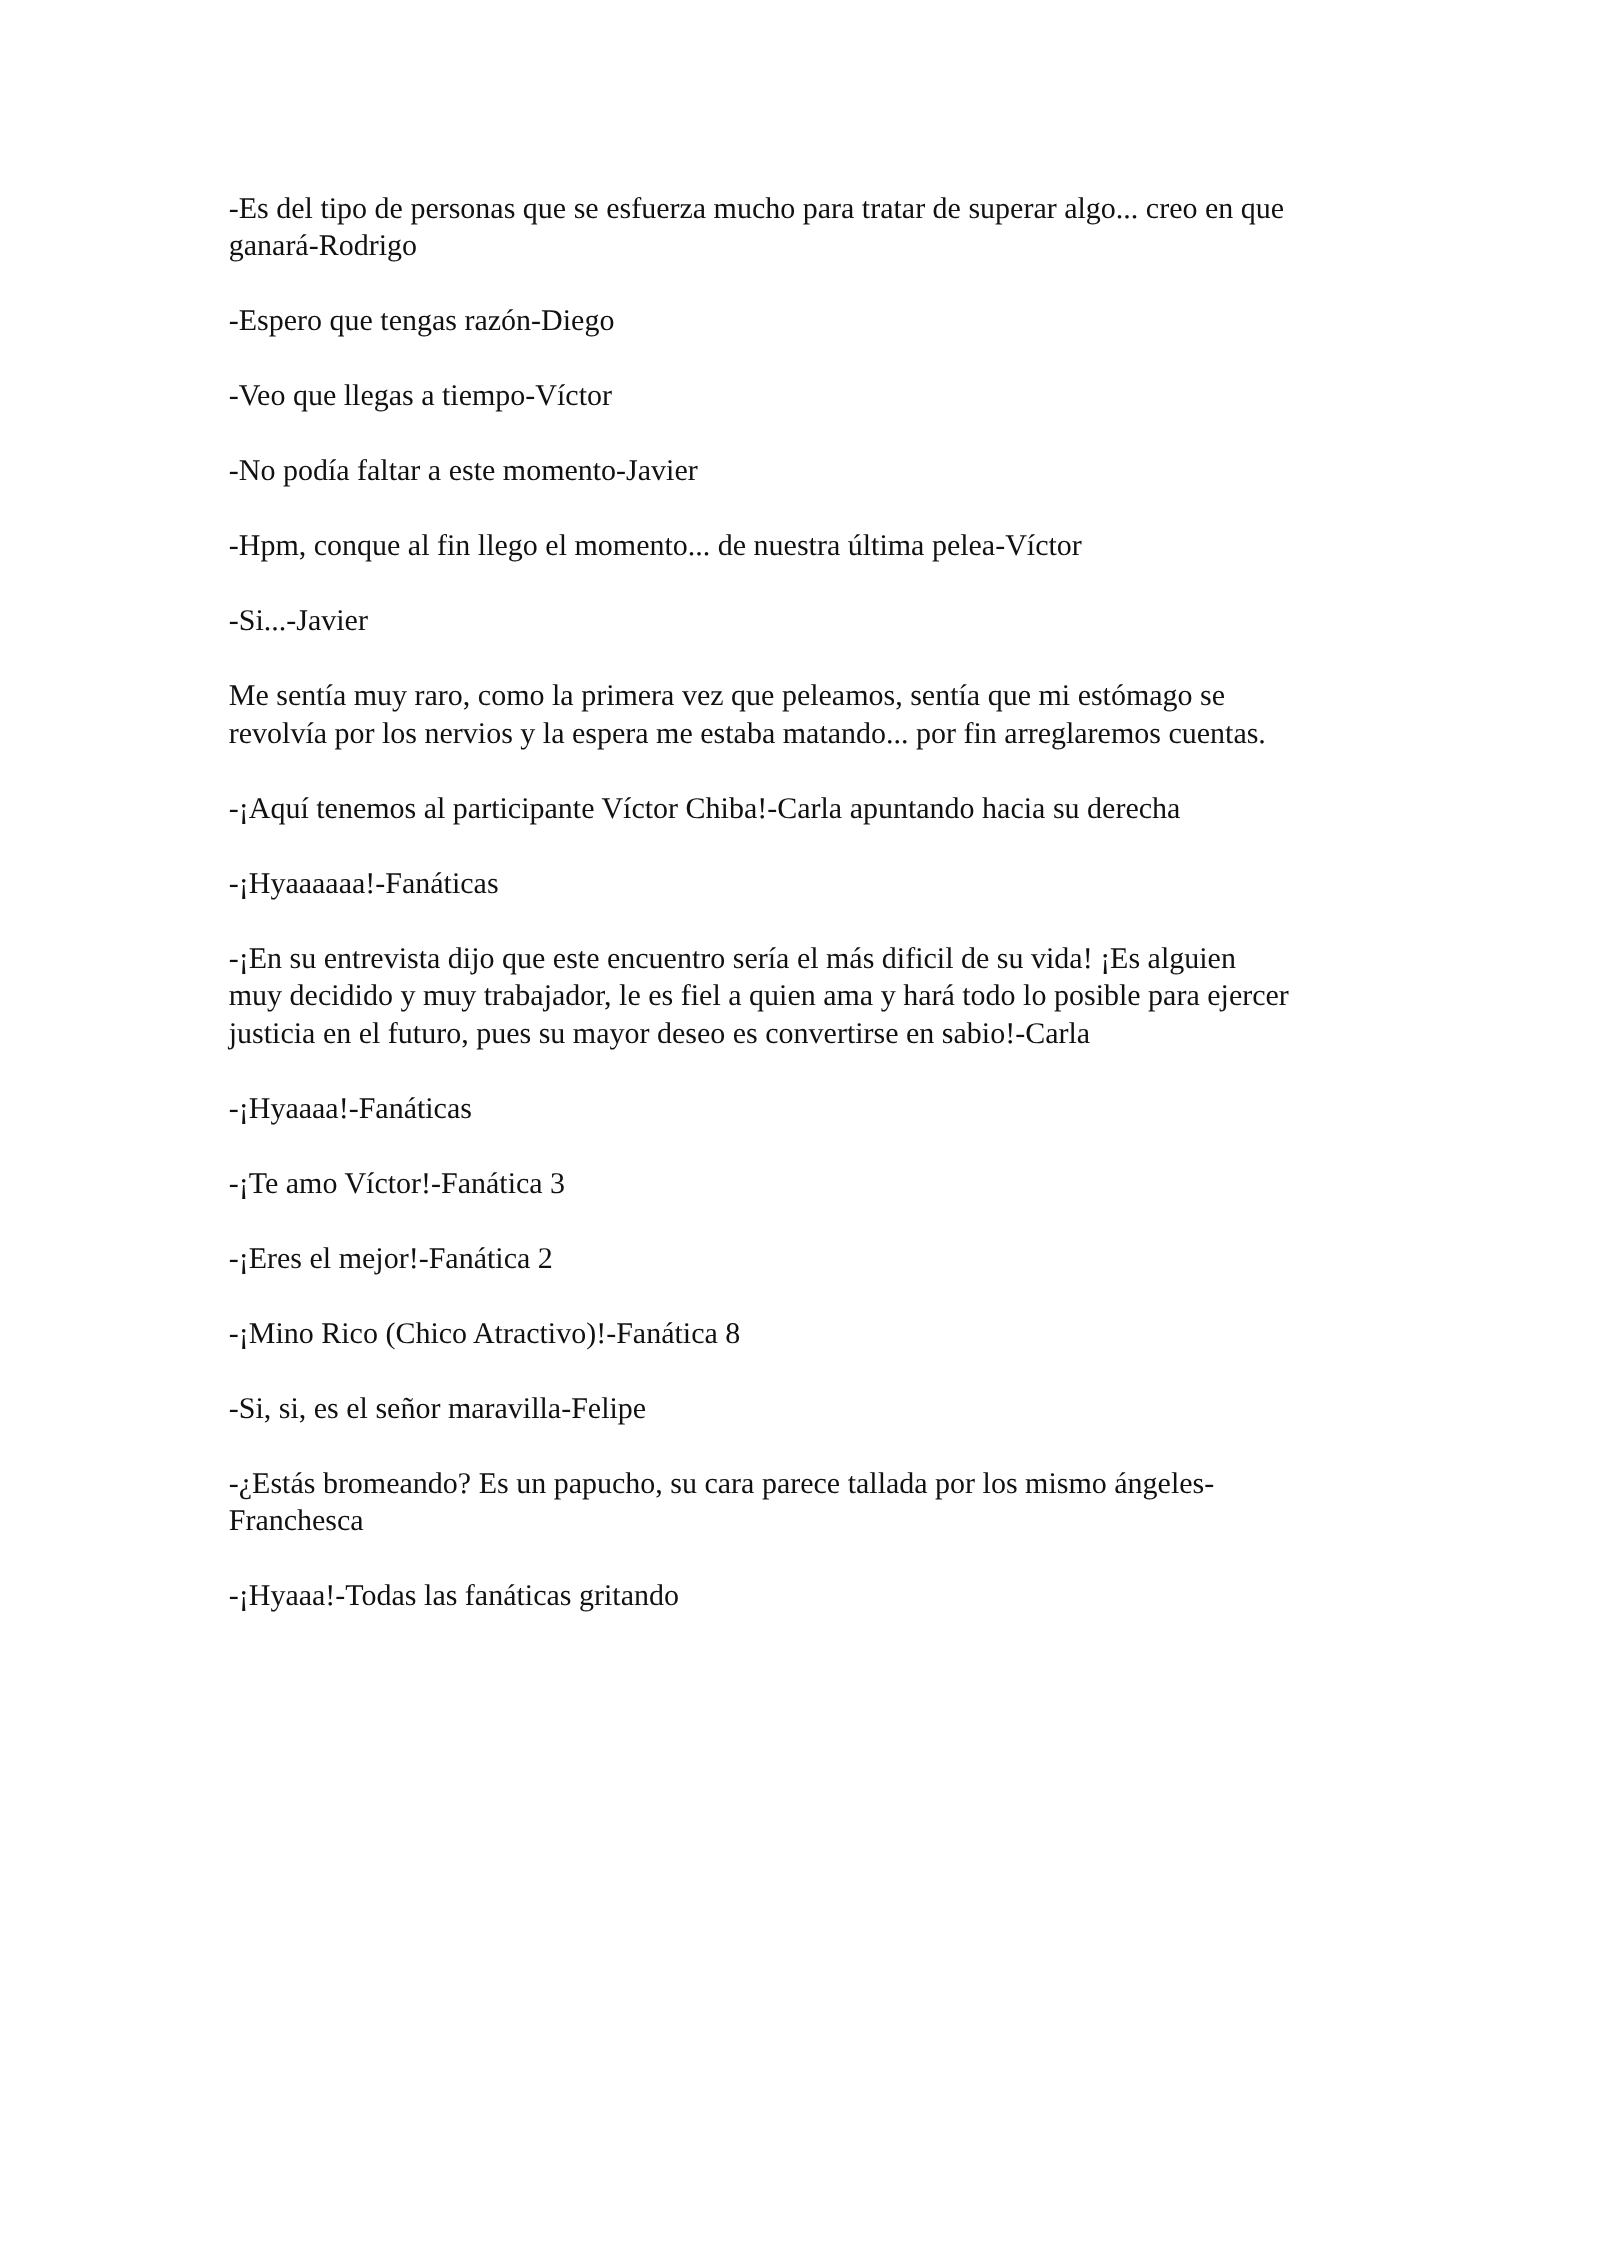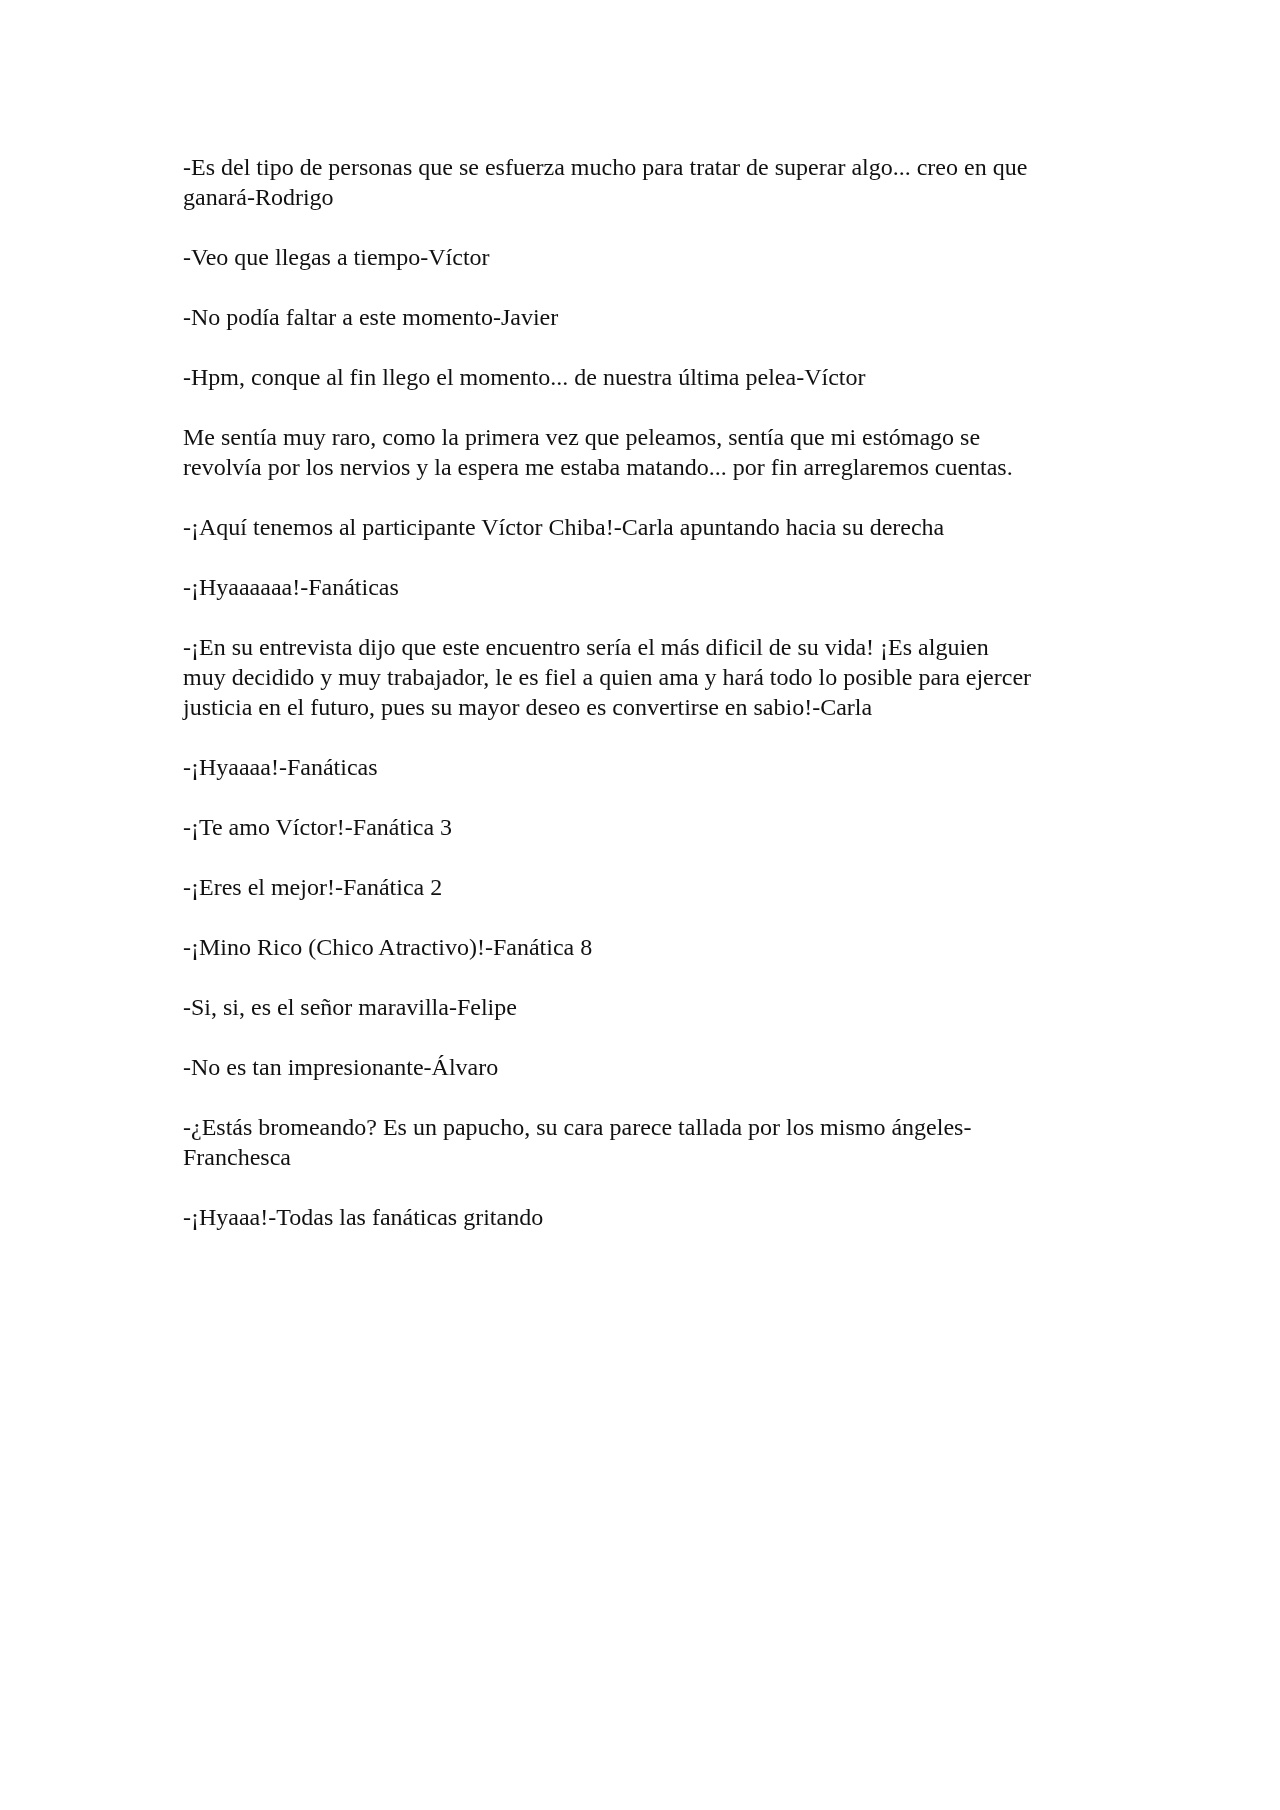--- a/index.html
+++ b/index.html
@@ -14,27 +14,33 @@
 </style>
 </head>
 <body>
 
 <div class="page">
   <p class="para">
     <span class="line">-Es del tipo de personas que se esfuerza mucho para tratar de superar algo... creo en que</span>
     <span class="line">ganará-Rodrigo</span>
   </p>
   <p class="para">
+    <span class="line">-Espero que tengas razón-Diego</span>
+  </p>
+  <p class="para">
     <span class="line">-Veo que llegas a tiempo-Víctor</span>
   </p>
   <p class="para">
     <span class="line">-No podía faltar a este momento-Javier</span>
   </p>
   <p class="para">
     <span class="line">-Hpm, conque al fin llego el momento... de nuestra última pelea-Víctor</span>
+  </p>
+  <p class="para">
+    <span class="line">-Si...-Javier</span>
   </p>
   <p class="para">
     <span class="line">Me sentía muy raro, como la primera vez que peleamos, sentía que mi estómago se</span>
     <span class="line">revolvía por los nervios y la espera me estaba matando... por fin arreglaremos cuentas.</span>
   </p>
   <p class="para">
     <span class="line">-¡Aquí tenemos al participante Víctor Chiba!-Carla apuntando hacia su derecha</span>
   </p>
   <p class="para">
     <span class="line">-¡Hyaaaaaa!-Fanáticas</span>
@@ -53,22 +59,19 @@
   <p class="para">
     <span class="line">-¡Eres el mejor!-Fanática 2</span>
   </p>
   <p class="para">
     <span class="line">-¡Mino Rico (Chico Atractivo)!-Fanática 8</span>
   </p>
   <p class="para">
     <span class="line">-Si, si, es el señor maravilla-Felipe</span>
   </p>
   <p class="para">
-    <span class="line">-No es tan impresionante-Álvaro</span>
-  </p>
-  <p class="para">
     <span class="line">-¿Estás bromeando? Es un papucho, su cara parece tallada por los mismo ángeles-</span>
     <span class="line">Franchesca</span>
   </p>
   <p class="para">
     <span class="line">-¡Hyaaa!-Todas las fanáticas gritando</span>
   </p>
 </div>
 
 </body></html>

